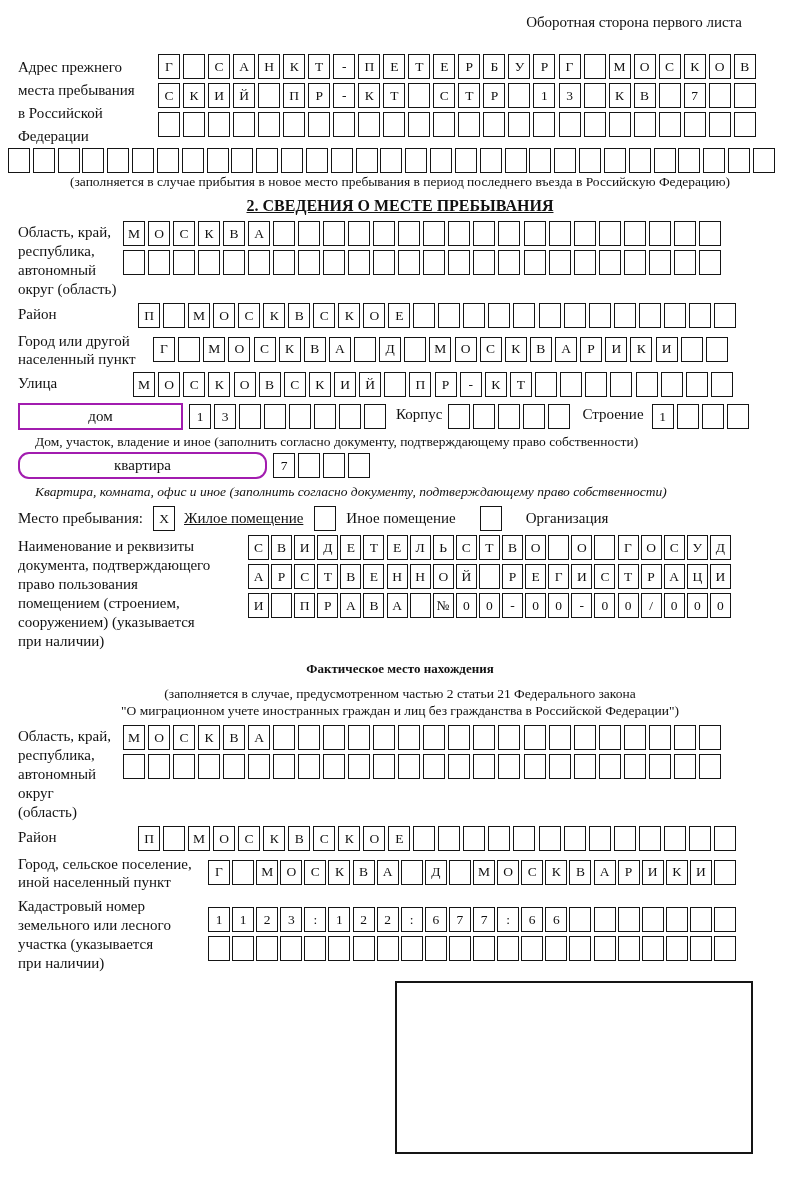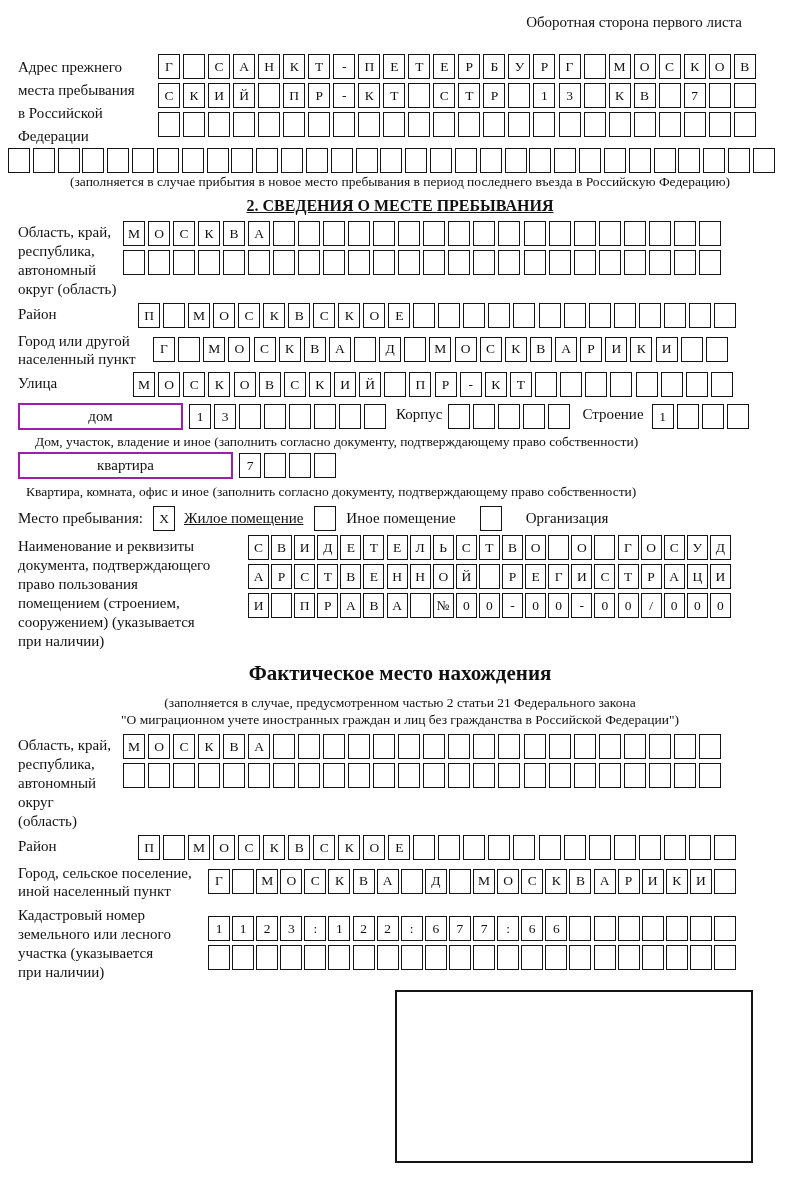--- a/index.html
+++ b/index.html
@@ -38,21 +38,21 @@
     align-items:center;justify-content:center;
     font-size:13.5px;
     background:#fff;
     flex:0 0 auto;
   }
   .sm .cell{width:21px;}
   .cellcol{display:flex;flex-direction:column;}
   .note{font-size:13.5px;line-height:17px;}
   .center{text-align:center;}
   .sec-title{font-weight:bold;font-size:16px;text-align:center;margin:7px 0 6px 0;text-decoration:underline;}
-  .sub-title{font-weight:bold;font-size:21px;text-align:center;margin:10px 0 8px 0;}
+  .sub-title{font-weight:bold;font-size:13px;text-align:center;margin:10px 0 8px 0;}
   .fieldbox{
     box-sizing:border-box;
     border:2px solid #a21caf;
     height:27px;
     display:flex;align-items:center;justify-content:center;
     font-size:15px;
     flex:0 0 auto;
   }
   .inline-lbl{padding:3px 0 0 0;flex:0 0 auto;}
   .stamp-box{
@@ -368,29 +368,29 @@
     <div class="cells" style="width:97px;margin:1px 0 0 8px;">
         <span class="cell">1</span>
         <span class="cell"></span>
         <span class="cell"></span>
         <span class="cell"></span>
       </div>
   </div>
   <div class="note" style="margin-left:35px;margin-top:3px;">Дом, участок, владение и иное (заполнить согласно документу, подтверждающему право собственности)</div>
 
   <div class="frow mt2">
-    <div class="fieldbox" style="width:215px;">квартира</div>
+    <div class="fieldbox" style="width:249px;border-radius:11px;">квартира</div>
     <div class="cells" style="width:97px;margin:1px 0 0 6px;">
         <span class="cell">7</span>
         <span class="cell"></span>
         <span class="cell"></span>
         <span class="cell"></span>
       </div>
   </div>
-  <div class="note" style="margin-left:26px;margin-top:4px;">Квартира, комната, офис и иное (заполнить согласно документу, подтверждающему право собственности)</div>
+  <div class="note" style="margin-left:35px;margin-top:4px;font-style:italic;">Квартира, комната, офис и иное (заполнить согласно документу, подтверждающему право собственности)</div>
 
   <div class="frow vcenter" style="margin-top:6px;">
     <div>Место пребывания:</div>
     <span class="cell" style="margin-left:10px;">X</span>
     <div style="margin-left:9px;text-decoration:underline;">Жилое помещение</div>
     <span class="cell" style="margin-left:11px;"></span>
     <div style="margin-left:10px;">Иное помещение</div>
     <span class="cell" style="margin-left:24px;"></span>
     <div style="margin-left:24px;">Организация</div>
   </div>

